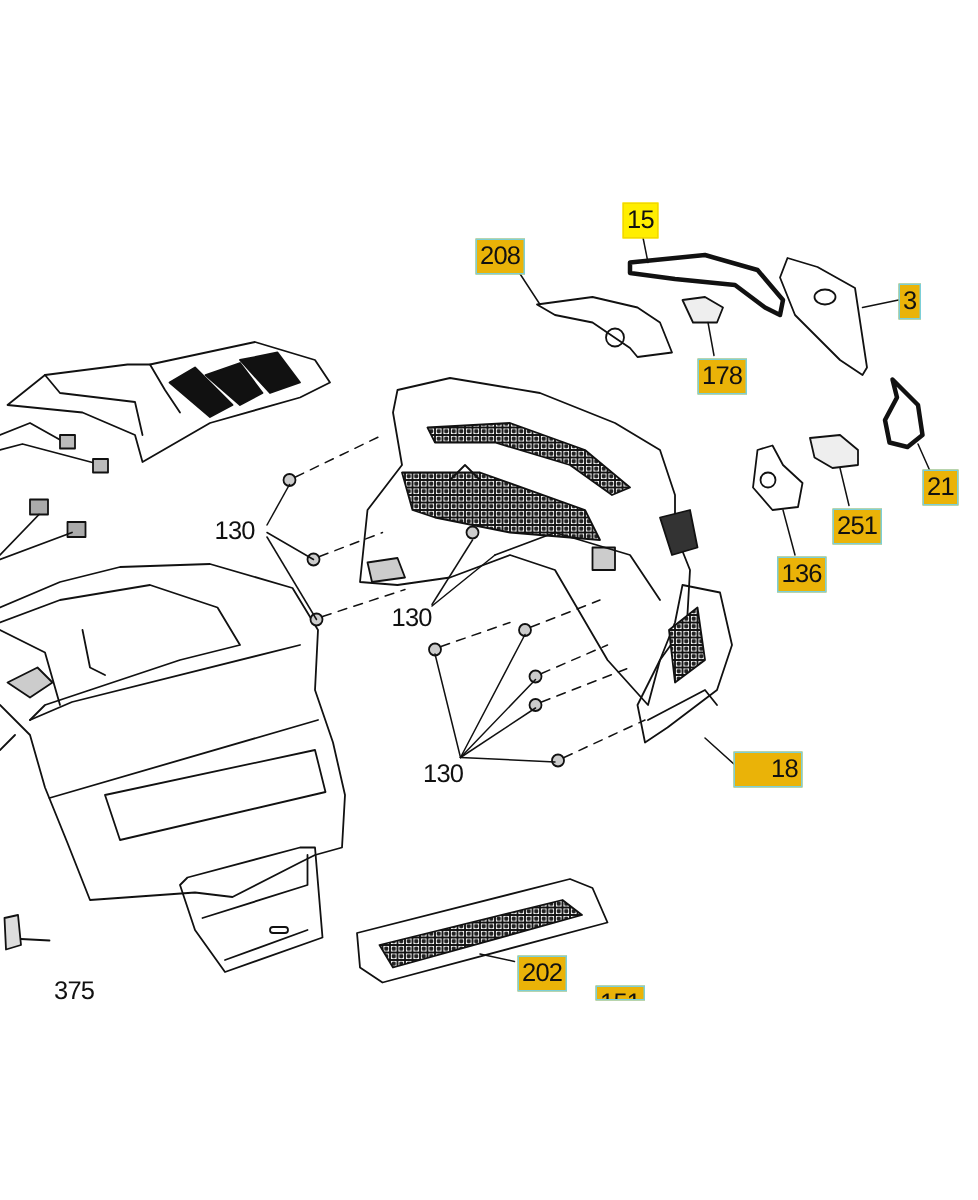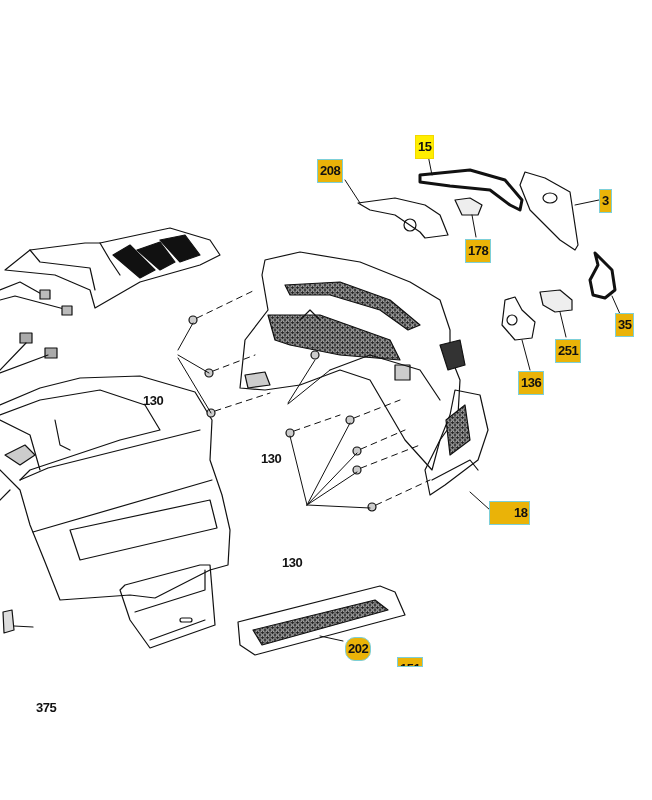--- a/index.html
+++ b/index.html
@@ -1,23 +1,23 @@
 <!DOCTYPE html>
 <html><head>
 <meta charset="utf-8">
 <style>
   html, body { margin: 0; padding: 0; background: #ffffff; }
   body { width: 652px; height: 800px; position: relative; overflow: hidden;
          font-family: "Liberation Sans", sans-serif; }
   #diagram { position: absolute; left: 0; top: 0; width: 652px; height: 800px; }
-  .callout { position: absolute; font-weight: bold; font-size: 13px; line-height: 20px;
+  .callout { position: absolute; font-weight: normal; font-size: 17px; line-height: 20px;
              color: #111; letter-spacing: -0.5px; padding: 1px 2px; box-sizing: border-box; }
   .callout.boxed { border: 1.5px solid #7ccfd8; background: #eab308; }
   .callout.highlight { background: #ffee00; border: 1px solid #f2d800; }
-  .callout.plain { background: transparent; margin-top: 47px; }
+  .callout.plain { background: transparent; }
   .callout.clipped { height: 10px; overflow: hidden; }
 </style>
 </head>
 <body>
 
 <svg id="diagram" viewBox="0 0 652 800" xmlns="http://www.w3.org/2000/svg" fill="none" stroke="#111" stroke-width="1.2" stroke-linejoin="round" stroke-linecap="round">
   <defs>
     <pattern id="mesh" width="5" height="5" patternUnits="userSpaceOnUse">
       <rect width="5" height="5" fill="#fff"></rect>
       <circle cx="2.5" cy="2.5" r="1.5" fill="#222" stroke="none"></circle>
@@ -164,22 +164,22 @@
     <path d="M 307 505 L 370 508"></path>
     <path d="M 490 510 L 470 492"></path>
     <path d="M 343 641 L 320 636"></path>
   </g>
 </svg>
 
 <div class="callout highlight" style="left:415px;top:135px;">15</div>
 <div class="callout boxed" style="left:317px;top:159px;">208</div>
 <div class="callout boxed" style="left:465px;top:239px;">178</div>
 <div class="callout boxed" style="left:599px;top:189px;">3</div>
-<div class="callout boxed" style="left:615px;top:313px;">35</div>
+<div class="callout boxed" style="left:615px;top:313px;">21</div>
 <div class="callout boxed" style="left:555px;top:339px;">251</div>
 <div class="callout boxed" style="left:518px;top:371px;">136</div>
 <div class="callout plain" style="left:141px;top:343px;">130</div>
 <div class="callout plain" style="left:259px;top:401px;">130</div>
 <div class="callout plain" style="left:280px;top:505px;">130</div>
 <div class="callout boxed" style="left:489px;top:501px;padding-left:24px;">18</div>
 <div class="callout plain" style="left:34px;top:650px;">375</div>
-<div class="callout boxed" style="left:345px;top:637px;border-radius:10px;">202</div>
+<div class="callout boxed" style="left:345px;top:637px;">202</div>
 <div class="callout boxed clipped" style="left:397px;top:657px;">151</div>
 
 </body></html>

